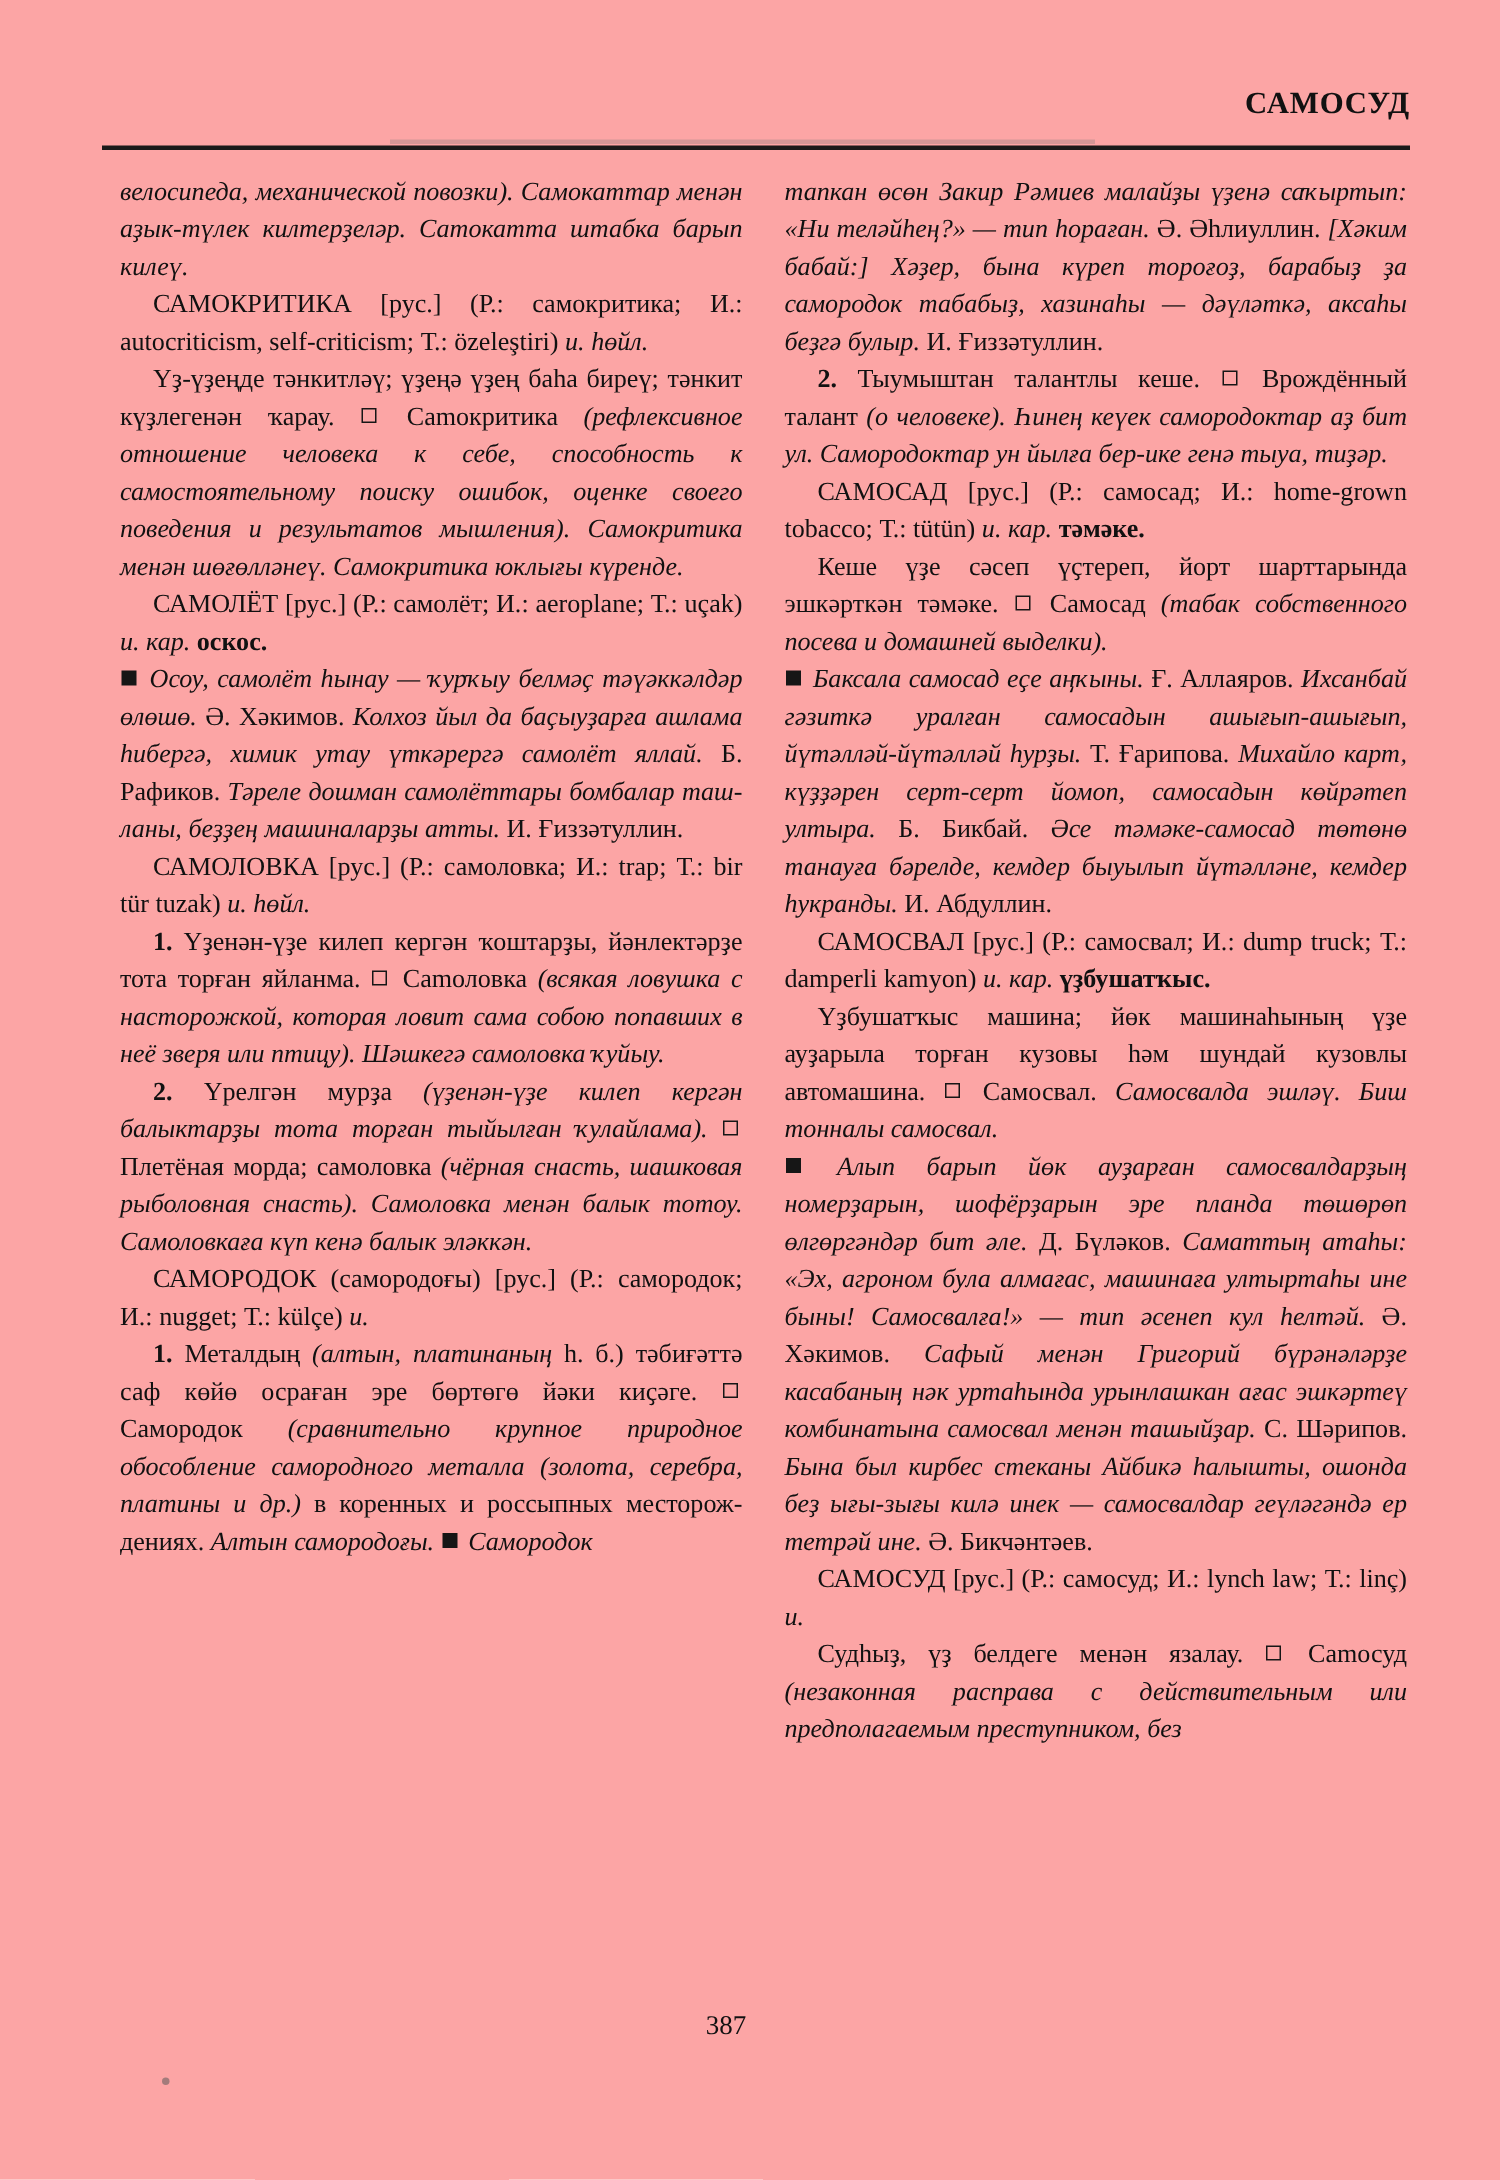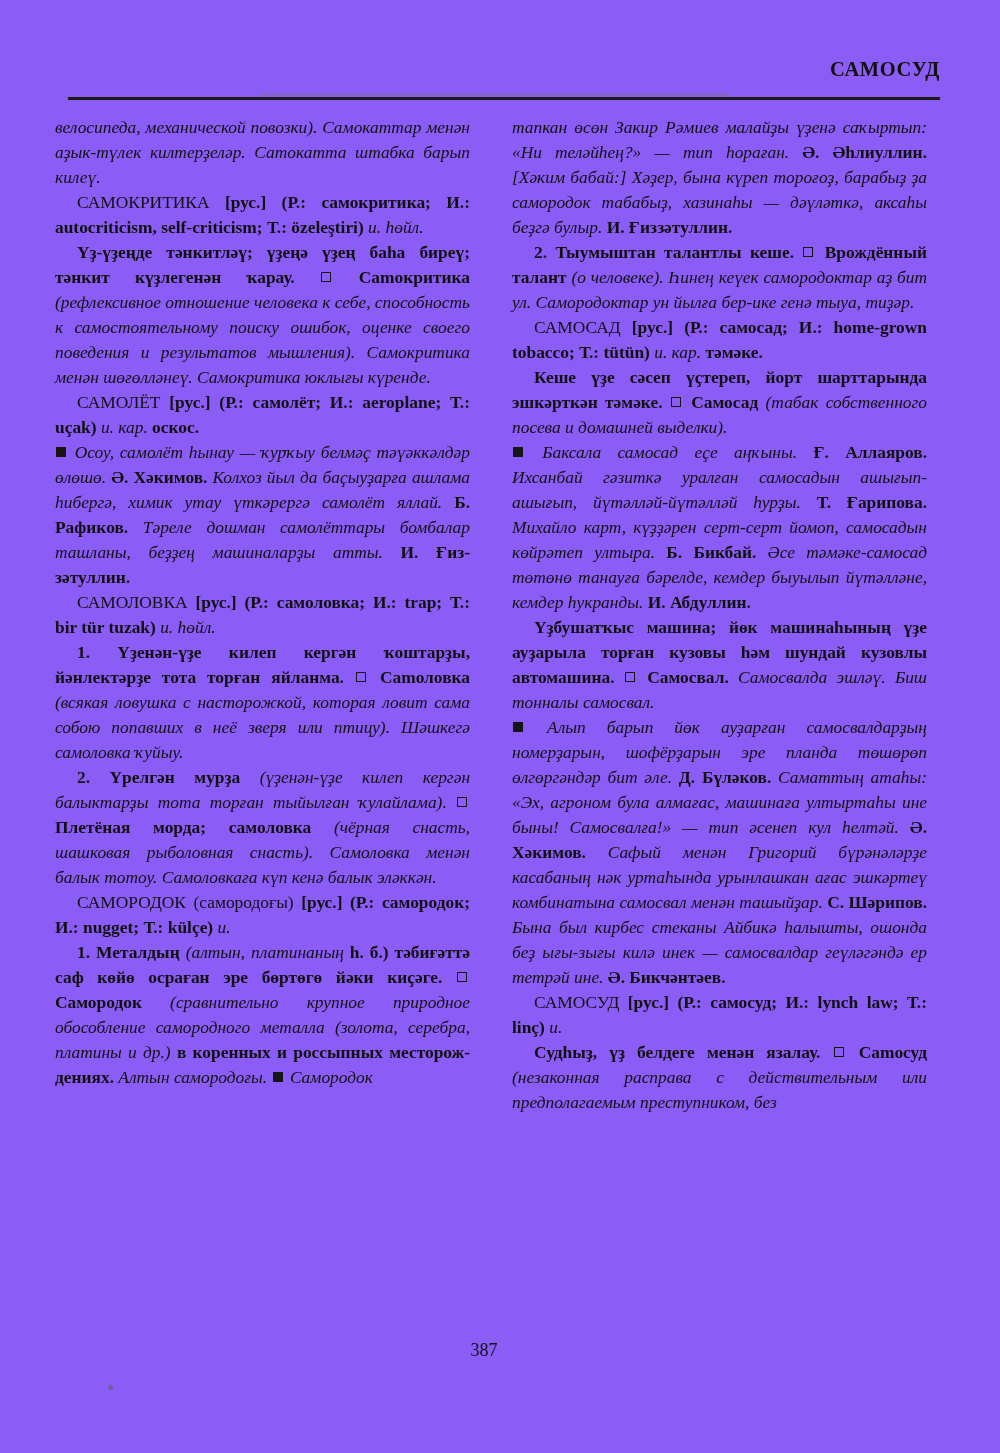--- a/index.html
+++ b/index.html
@@ -14,21 +14,21 @@
     color: #111111;
     position: relative;
     overflow: hidden;
   }
 
   .page {
     position: absolute;
     left: 0; top: 0;
     width: 1000px;
     height: 1453px;
-    background: #8b5cf6;
+    background: #fca5a5;
   }
 
   
   .runhead {
     position: absolute;
     left: 68px;
     top: 58px;
     width: 872px;
     text-align: right;
     font-weight: bold;
@@ -40,47 +40,47 @@
     left: 68px;
     top: 97px;
     width: 872px;
     height: 3px;
     background: #1a1a1a;
   }
 
   
   .cols {
     position: absolute;
-    left: 55px;
+    left: 80px;
     top: 115px;
     width: 872px;
     height: 1215px;
     display: flex;
-    gap: 42px;
+    gap: 28px;
   }
   .col {
     width: 415px;
     font-size: 17.4px;
     line-height: 25.0px;
     text-align: justify;
     text-justify: inter-word;
     hyphens: manual;
   }
   .col p {
     margin: 0;
     text-indent: 0;
   }
   .col p.ind {
     text-indent: 22px;
   }
 
   
   .hw      { font-weight: normal; }          
   .it      { font-style: italic; }
-  .rom     { font-style: normal; font-weight: bold; }
+  .rom     { font-style: normal; }
   .bd      { font-weight: bold; }
 
   
   .num { font-weight: bold; }
 
   
   .sq-open, .sq-fill {
     display: inline-block;
     width: 10px;
     height: 10px;
@@ -140,20 +140,21 @@
         <p class="ind"><span class="num">2. </span><span class="rom">Үрелгән мурҙа </span><span class="it">(үҙенән-үҙе килеп кер­гән балыктарҙы тота торған тыйылған ҡулайлама). </span> <span class="sq-open"></span> <span class="rom">Плетёная морда; самолов­ка </span><span class="it">(чёрная снасть, шашковая рыболовная снасть). Самоловка менән балык тотоу. Самоловкаға күп кенә балык эләккән.</span></p>
         <p class="ind"><span class="hw">САМОРОДОК (самородоғы)</span><span class="rom"> [рус.] (Р.: самородок; И.: nugget; Т.: külçe) </span><span class="it">и.</span></p>
         <p class="ind"><span class="num">1. </span><span class="rom">Металдың </span><span class="it">(алтын, платинаның </span><span class="rom">һ. б.) </span><span class="rom">тәбиғәттә саф көйө осраған эре бөртөгө йәки киҫәге.</span> <span class="sq-open"></span> <span class="rom">Самородок </span><span class="it">(сравнительно крупное природное обособление самород­ного металла (золота, серебра, платины и др.) </span><span class="rom">в коренных и россыпных месторож­дениях. </span><span class="it">Алтын самородоғы. </span> <span class="sq-fill"></span> <span class="it">Самородок</span></p>
       </div>
     <div class="col" id="col-right">
         <p class=""><span class="it">тапкан өсөн Закир Рәмиев малайҙы үҙенә саҡыртып: «Ни теләйһең?» — тип һораған. </span><span class="rom">Ә. Әһлиуллин. </span><span class="it">[Хәким бабай:] Хәҙер, бы­на күреп тороғоҙ, барабыҙ ҙа самородок табабыҙ, хазинаһы — дәүләткә, аксаһы беҙгә булыр. </span><span class="rom">И. Ғиззәтуллин.</span></p>
         <p class="ind"><span class="num">2. </span><span class="rom">Тыумыштан талантлы кеше.</span> <span class="sq-open"></span> <span class="rom">Врож­дённый талант </span><span class="it">(о человеке). Һинең кеүек самородоктар аҙ бит ул. Самородоктар ун йылға бер-ике генә тыуа, тиҙәр.</span></p>
         <p class="ind"><span class="hw">САМОСАД</span><span class="rom"> [рус.] (Р.: самосад; И.: home-grown tobacco; Т.: tütün) </span><span class="it">и. кар. </span><span class="bd">тәмәке.</span></p>
         <p class="ind"><span class="rom">Кеше үҙе сәсеп үҫтереп, йорт шарттарын­да эшкәрткән тәмәке.</span> <span class="sq-open"></span> <span class="rom">Самосад </span><span class="it">(табак собственного посева и домашней выделки).</span></p>
         <p class=""> <span class="sq-fill"></span> <span class="it">Баксала самосад еҫе аңҡыны. </span><span class="rom">Ғ. Аллаяров. </span><span class="it">Ихсанбай гәзиткә уралған самосадын ашы­ғып-ашығып, йүтәлләй-йүтәлләй һурҙы. </span><span class="rom">Т. Ғарипова. </span><span class="it">Михайло карт, күҙҙәрен серт-серт йомоп, самосадын көйрәтеп ултыра. </span><span class="rom">Б. Бикбай. </span><span class="it">Әсе тәмәке-самосад төтөнө танауға бәрелде, кемдер быуылып йүтәлләне, кемдер һукранды. </span><span class="rom">И. Абдуллин.</span></p>
+        <p class="ind"><span class="hw">САМОСВАЛ</span><span class="rom"> [рус.] (Р.: самосвал; И.: dump truck; Т.: damperli kamyon) </span><span class="it">и. кар. </span><span class="bd">үҙбушатҡыс.</span></p>
         <p class="ind"><span class="rom">Үҙбушатҡыс машина; йөк машинаһының үҙе ауҙарыла торған кузовы һәм шундай кузовлы автомашина.</span> <span class="sq-open"></span> <span class="rom">Самосвал. </span><span class="it">Само­свалда эшләү. Биш тонналы самосвал.</span></p>
         <p class=""> <span class="sq-fill"></span> <span class="it">Алып барып йөк ауҙарған самосвалдар­ҙың номерҙарын, шофёрҙарын эре план­да төшөрөп өлгөргәндәр бит әле. </span><span class="rom">Д. Бү­ләков. </span><span class="it">Саматтың атаһы: «Эх, агроном була алмағас, машинаға ултыртаһы ине быны! Самосвалға!» — тип әсенеп кул һелтәй. </span><span class="rom">Ә. Хәкимов. </span><span class="it">Сафый менән Григорий бүрәнәләрҙе касабаның нәк уртаһында урынлашкан ағас эшкәртеү комбинаты­на самосвал менән ташыйҙар. </span><span class="rom">С. Шәрипов. </span><span class="it">Бына был кирбес стеканы Айбикә һалышты, ошонда беҙ ығы-зығы килә инек — самосвал­дар геүләгәндә ер тетрәй ине. </span><span class="rom">Ә. Бикчәнтәев.</span></p>
         <p class="ind"><span class="hw">САМОСУД</span><span class="rom"> [рус.] (Р.: самосуд; И.: lynch law; Т.: linç) </span><span class="it">и.</span></p>
         <p class="ind"><span class="rom">Судһыҙ, үҙ белдеге менән язалау.</span> <span class="sq-open"></span> <span class="rom">Са­mосуд </span><span class="it">(незаконная расправа с действитель­ным или предполагаемым преступником, без</span></p>
       </div>
   </div>
 
   <div class="folio">387</div>
   <div class="speck2"></div>
 

